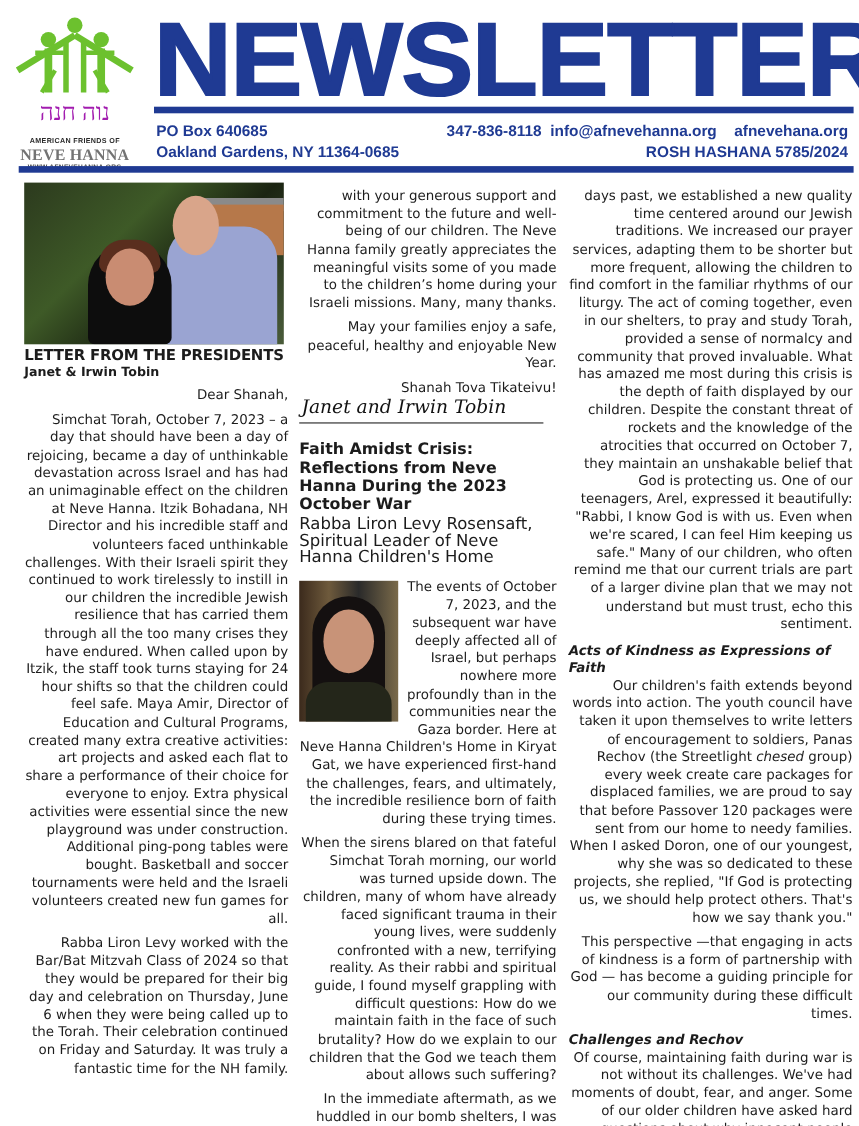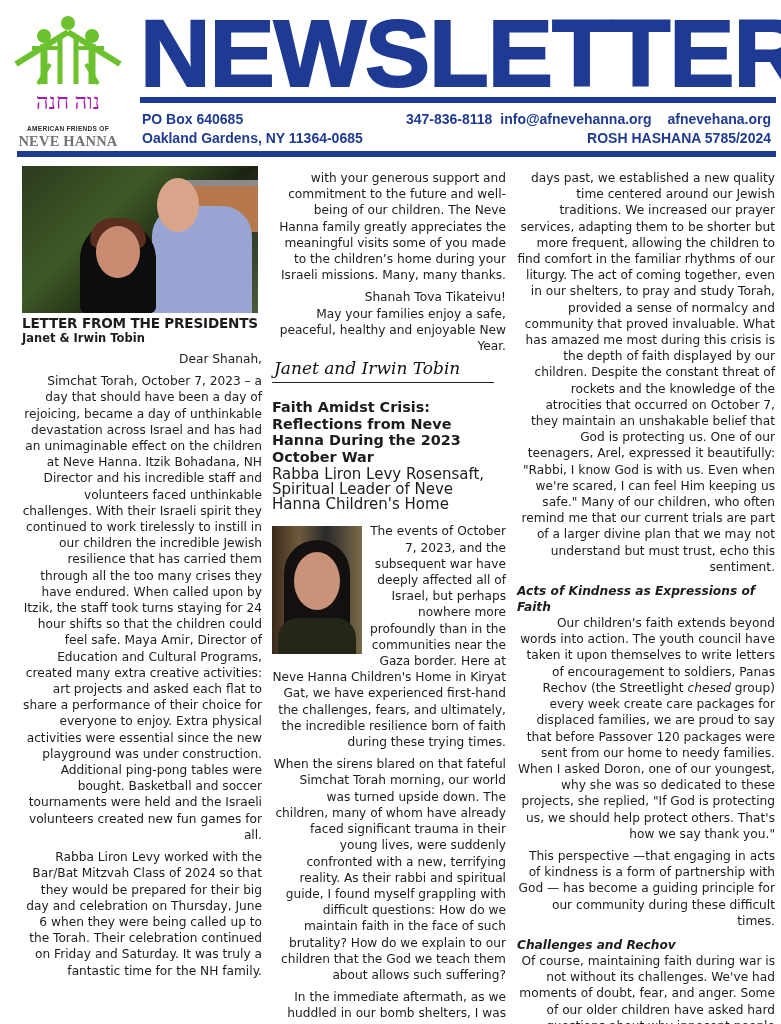--- a/index.html
+++ b/index.html
@@ -115,22 +115,22 @@
   <div class="h-letter">LETTER FROM THE PRESIDENTS</div>
   <div class="h-byline">Janet &amp; Irwin Tobin</div>
   <p>Dear Shanah,</p>
   <p>Simchat Torah, October 7, 2023 – a day that should have been a day of rejoicing, became a day of unthinkable devastation across Israel and has had an unimaginable effect on the children at Neve Hanna. Itzik Bohadana, NH Director and his incredible staff and volunteers faced unthinkable challenges. With their Israeli spirit they continued to work tirelessly to instill in our children the incredible Jewish resilience that has carried them through all the too many crises they have endured. When called upon by Itzik, the staff took turns staying for 24 hour shifts so that the children could feel safe. Maya Amir, Director of Education and Cultural Programs, created many extra creative activities: art projects and asked each flat to share a performance of their choice for everyone to enjoy. Extra physical activities were essential since the new playground was under construction. Additional ping-pong tables were bought. Basketball and soccer tournaments were held and the Israeli volunteers created new fun games for all.</p>
   <p>Rabba Liron Levy worked with the Bar/Bat Mitzvah Class of 2024 so that they would be prepared for their big day and celebration on Thursday, June 6 when they were being called up to the Torah. Their celebration continued on Friday and Saturday. It was truly a fantastic time for the NH family.</p>
 
 </div>
 
 <div class="col col2">
   <p id="letter-p4-cont">with your generous support and commitment to the future and well-being of our children. The Neve Hanna family greatly appreciates the meaningful visits some of you made to the children’s home during your Israeli missions. Many, many thanks.</p>
+  <p>May your families enjoy a safe, peaceful, healthy and enjoyable New Year.</p>
   <p style="margin-bottom:0">Shanah Tova Tikateivu!</p>
-  <p>May your families enjoy a safe, peaceful, healthy and enjoyable New Year.</p>
   <div class="signature">Janet and Irwin Tobin</div>
   <div class="sig-rule"></div>
 
   <div class="h-article">Faith Amidst Crisis: Reflections from Neve Hanna During the 2023 October War</div>
   <div class="h-author">Rabba Liron Levy Rosensaft, Spiritual Leader of Neve Hanna Children's Home</div>
   <p>
     <span class="photo2">
       <span class="hair" style="display:block"></span>
       <span class="face" style="display:block"></span>
       <span class="body" style="display:block"></span>

